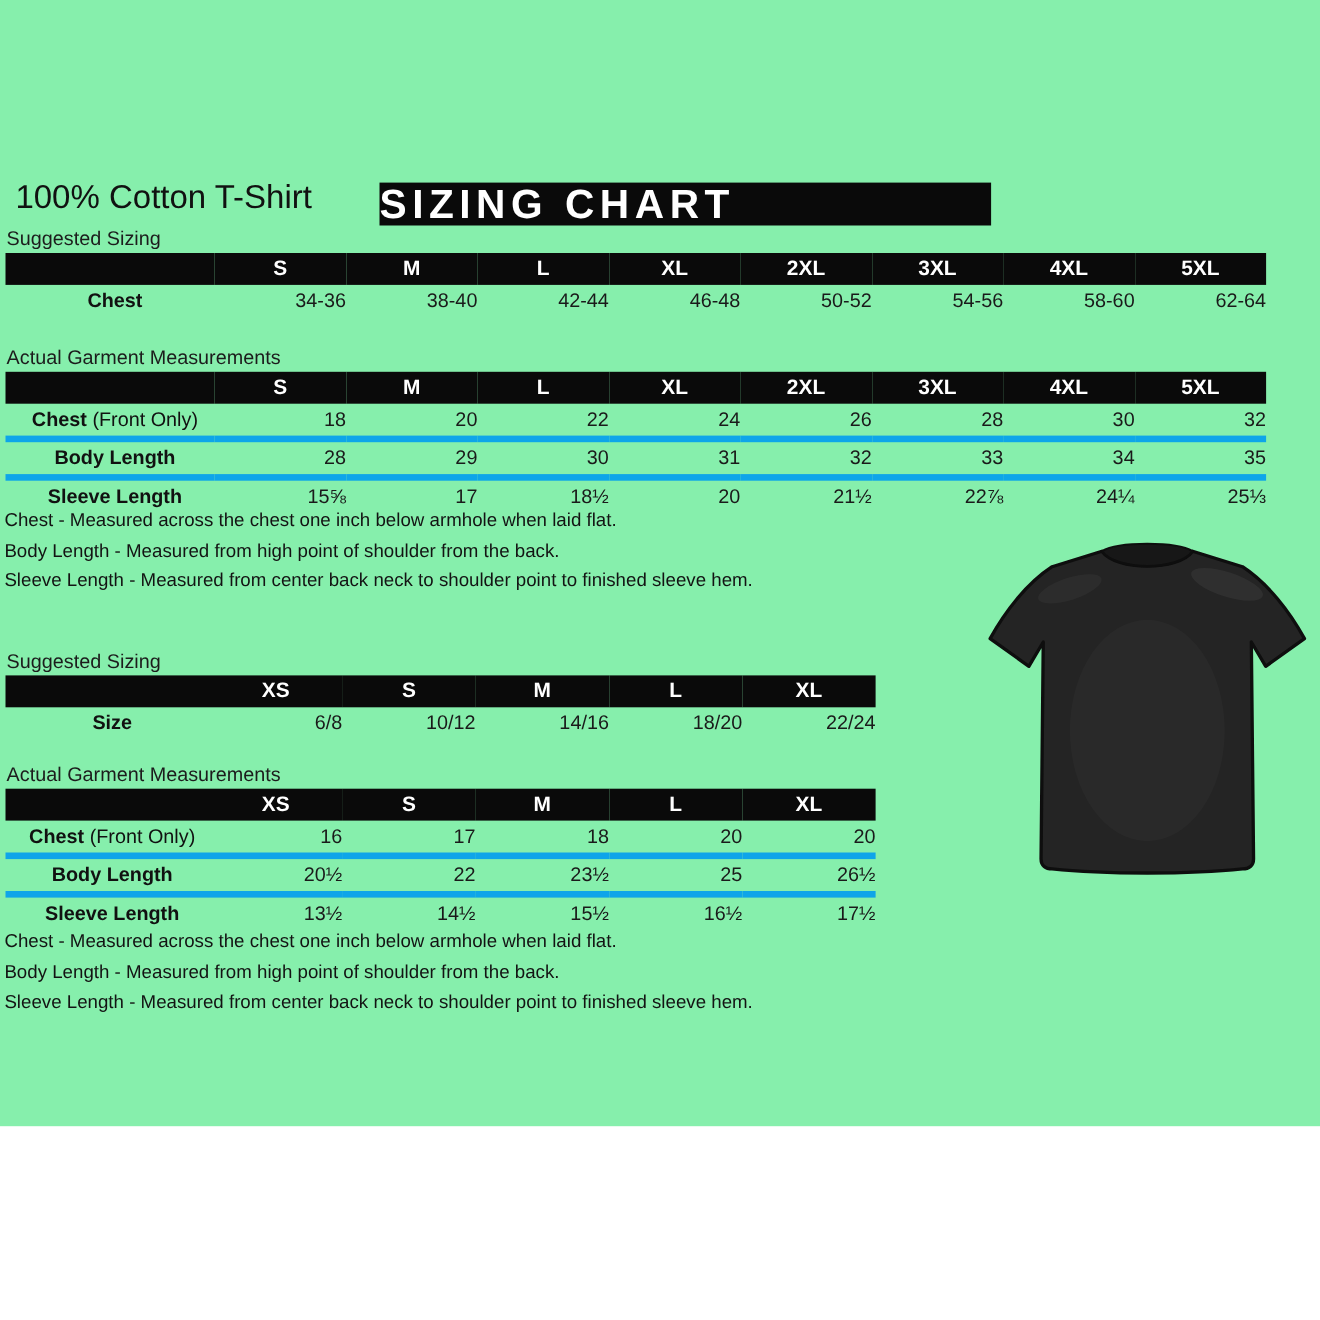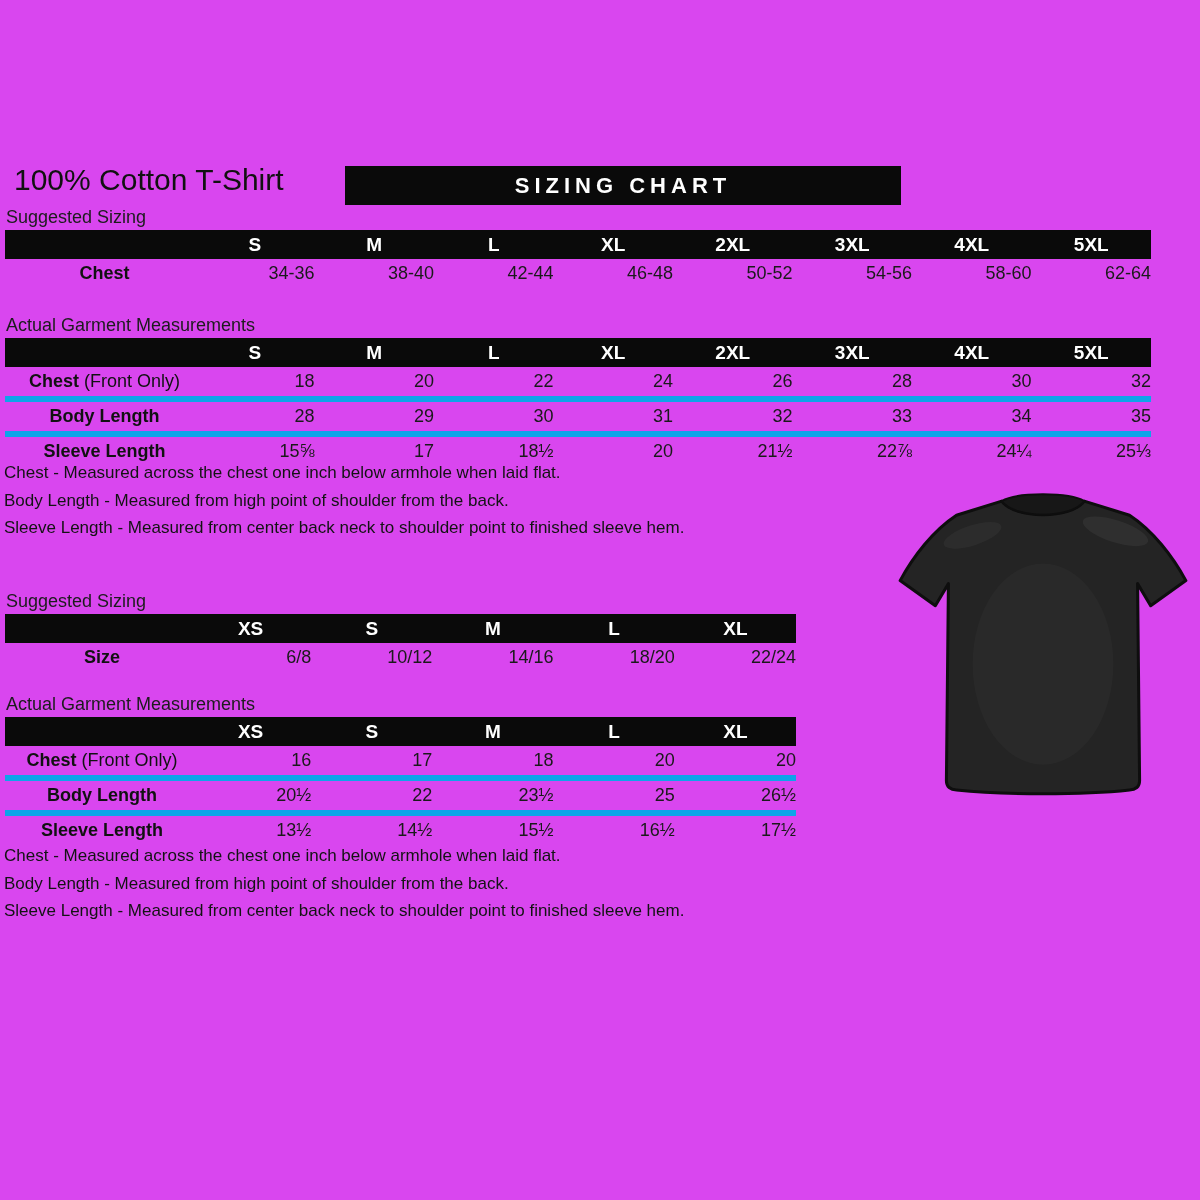--- a/index.html
+++ b/index.html
@@ -1,23 +1,23 @@
 <!DOCTYPE html>
 <html><head>
 <meta charset="utf-8">
 <style>
   html,body{margin:0;padding:0;background:#fff;}
   .canvas{
-    position:relative;width:1200px;height:1200px;background:#d946ef;
+    position:relative;width:1200px;height:1024px;background:#86efac;
     font-family:"Liberation Sans",sans-serif;color:#161616;overflow:hidden;
   }
   .title{position:absolute;left:14px;top:163px;font-size:30px;font-weight:400;color:#111;}
   .banner{
     position:absolute;left:345px;top:166px;width:556px;height:39px;background:#0a0a0a;
-    color:#fff;font-weight:700;font-size:22px;letter-spacing:5px;text-align:center;line-height:40px;
+    color:#fff;font-weight:700;font-size:37px;letter-spacing:5px;line-height:40px;
   }
   .section-label{position:absolute;font-size:18px;color:#1c1c1c;}
   .youth-title{position:absolute;left:4px;top:547px;font-size:27px;font-weight:700;color:#0d0d0d;}
 
   table.size{position:absolute;border-collapse:collapse;table-layout:fixed;}
   table.size th{
     background:#0a0a0a;color:#fff;font-size:19px;font-weight:700;height:29px;
     padding:0;text-align:center;vertical-align:middle;
   }
   table.size td{

